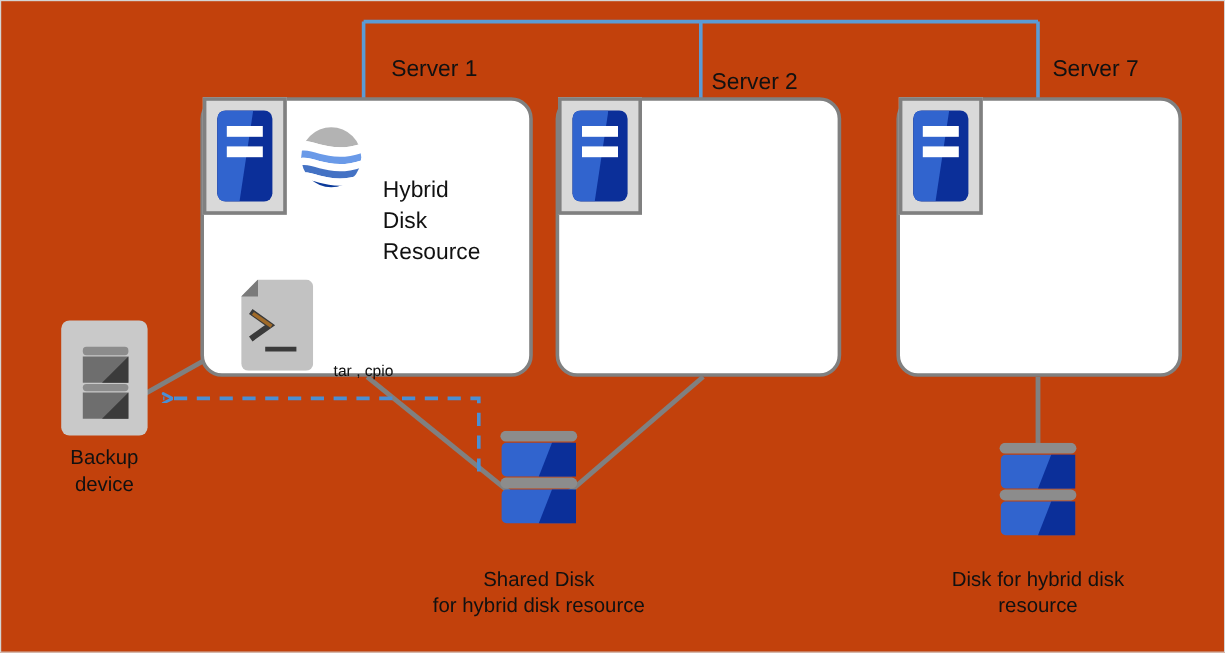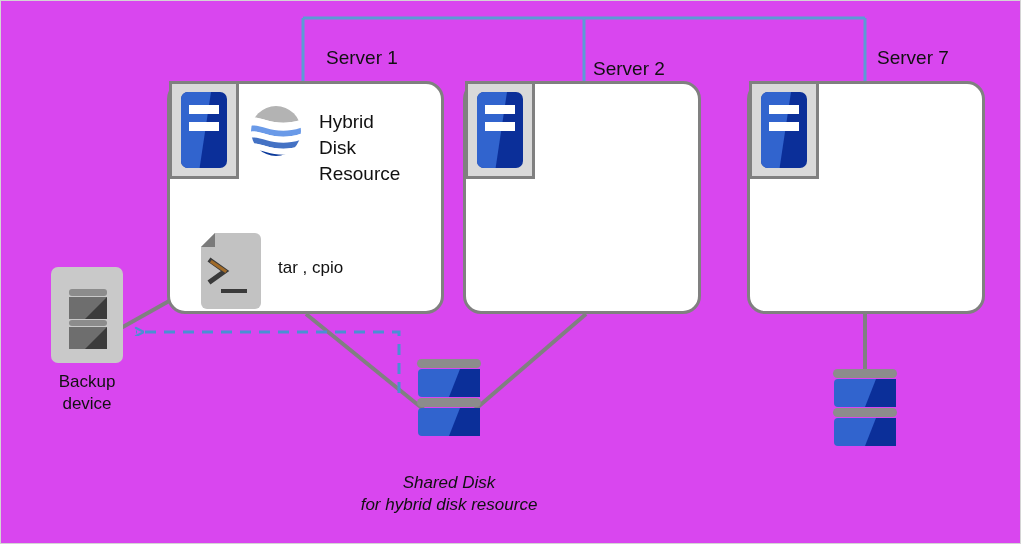--- a/index.html
+++ b/index.html
@@ -4,21 +4,21 @@
 <style>
   html, body {
     margin: 0;
     padding: 0;
     background: #ffffff;
   }
   #canvas {
     position: relative;
     width: 1021px;
     height: 544px;
-    background: #d946ef;
+    background: #c2410c;
     border: 1px solid #d4d4d4;
     box-sizing: border-box;
     overflow: hidden;
     font-family: "Liberation Sans", sans-serif;
   }
   #svg-layer {
     position: absolute;
     left: 0; top: 0;
     width: 1021px;
     height: 544px;
@@ -31,25 +31,27 @@
     line-height: 1.28;
   }
   .server-title {
     font-size: 19px;
   }
   .node-caption {
     font-size: 17px;
     text-align: center;
   }
   .inline-label {
-    font-size: 17px;
+    font-size: 13px;
+    margin-top: 44px;
   }
   .res-label {
     font-size: 19px;
     line-height: 1.38;
+    margin-top: 37px;
   }
 
   
   .server-box {
     position: absolute;
     border: 3px solid #808080;
     border-radius: 18px;
     background: #ffffff;
     box-sizing: border-box;
   }
@@ -241,26 +243,28 @@
 
   <svg class="disk" style="left:415px; top:358px;" viewBox="0 0 66 82" xmlns="http://www.w3.org/2000/svg">
     <rect x="1" y="0" width="64" height="9" rx="4.5" fill="#8c8c8c"></rect>
     <rect x="2" y="10" width="62" height="28" rx="4" fill="#3164ce"></rect>
     <path d="M64,10 L64,38 L33,38 L44,10 Z" fill="#0b2f99"></path>
     <rect x="1" y="39" width="64" height="9" rx="4.5" fill="#8c8c8c"></rect>
     <rect x="2" y="49" width="62" height="28" rx="4" fill="#3164ce"></rect>
     <path d="M64,49 L64,77 L33,77 L44,49 Z" fill="#0b2f99"></path>
   </svg>
 
-  <div class="lbl node-caption" style="left:328px; top:471px; width:240px;font-style:italic;">Shared Disk
+  <div class="lbl node-caption" style="left:328px; top:471px; width:240px;">Shared Disk
 for hybrid disk resource</div>
 
   <svg class="disk" style="left:831px; top:368px;" viewBox="0 0 66 82" xmlns="http://www.w3.org/2000/svg">
     <rect x="1" y="0" width="64" height="9" rx="4.5" fill="#8c8c8c"></rect>
     <rect x="2" y="10" width="62" height="28" rx="4" fill="#3164ce"></rect>
     <path d="M64,10 L64,38 L33,38 L44,10 Z" fill="#0b2f99"></path>
     <rect x="1" y="39" width="64" height="9" rx="4.5" fill="#8c8c8c"></rect>
     <rect x="2" y="49" width="62" height="28" rx="4" fill="#3164ce"></rect>
     <path d="M64,49 L64,77 L33,77 L44,49 Z" fill="#0b2f99"></path>
   </svg>
 
+  <div class="lbl node-caption" style="left:754px; top:471px; width:220px;">Disk for hybrid disk
+resource</div>
 
 </div>
 
 </body></html>

